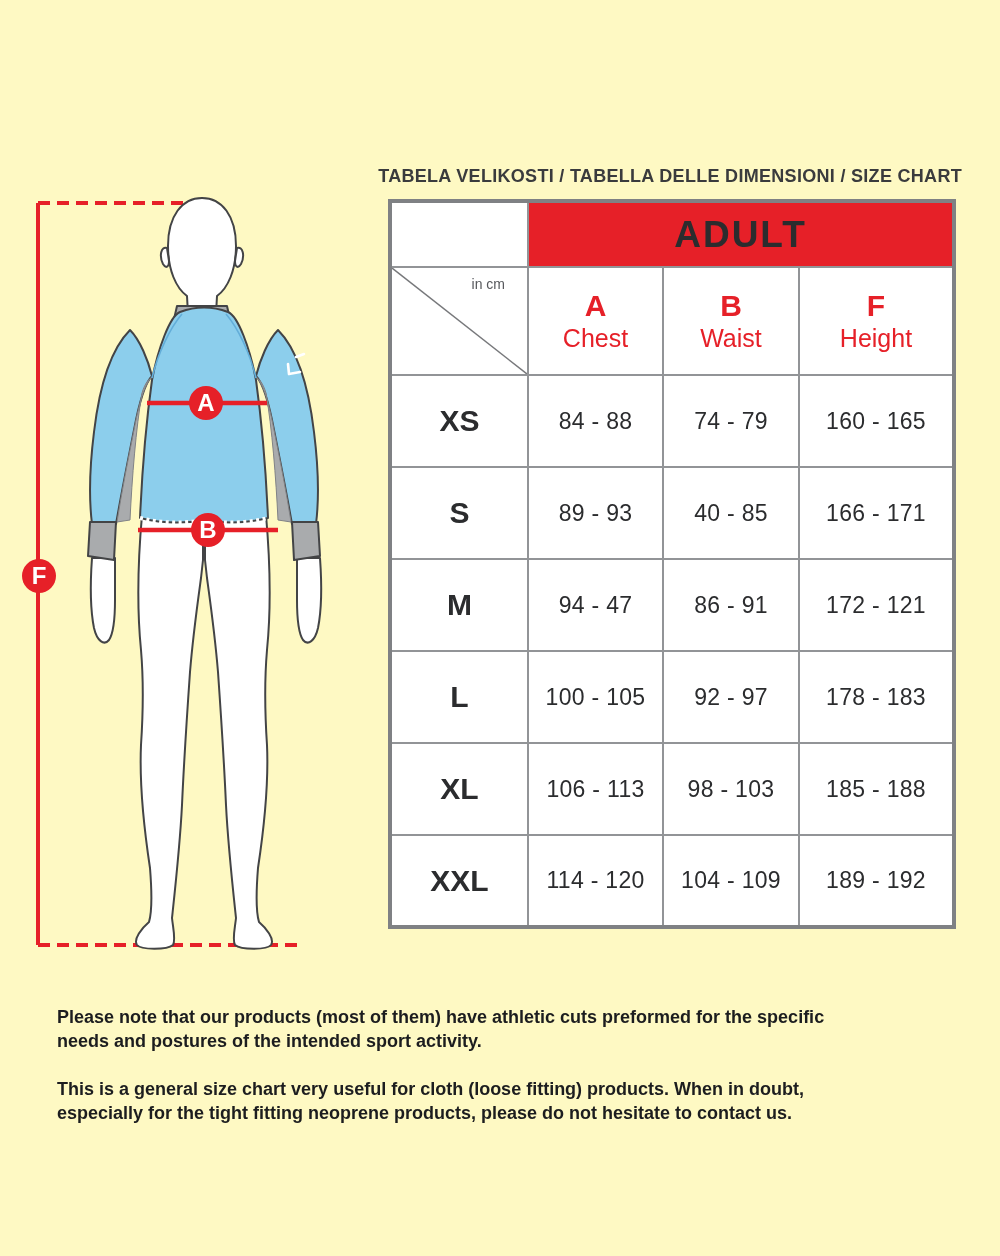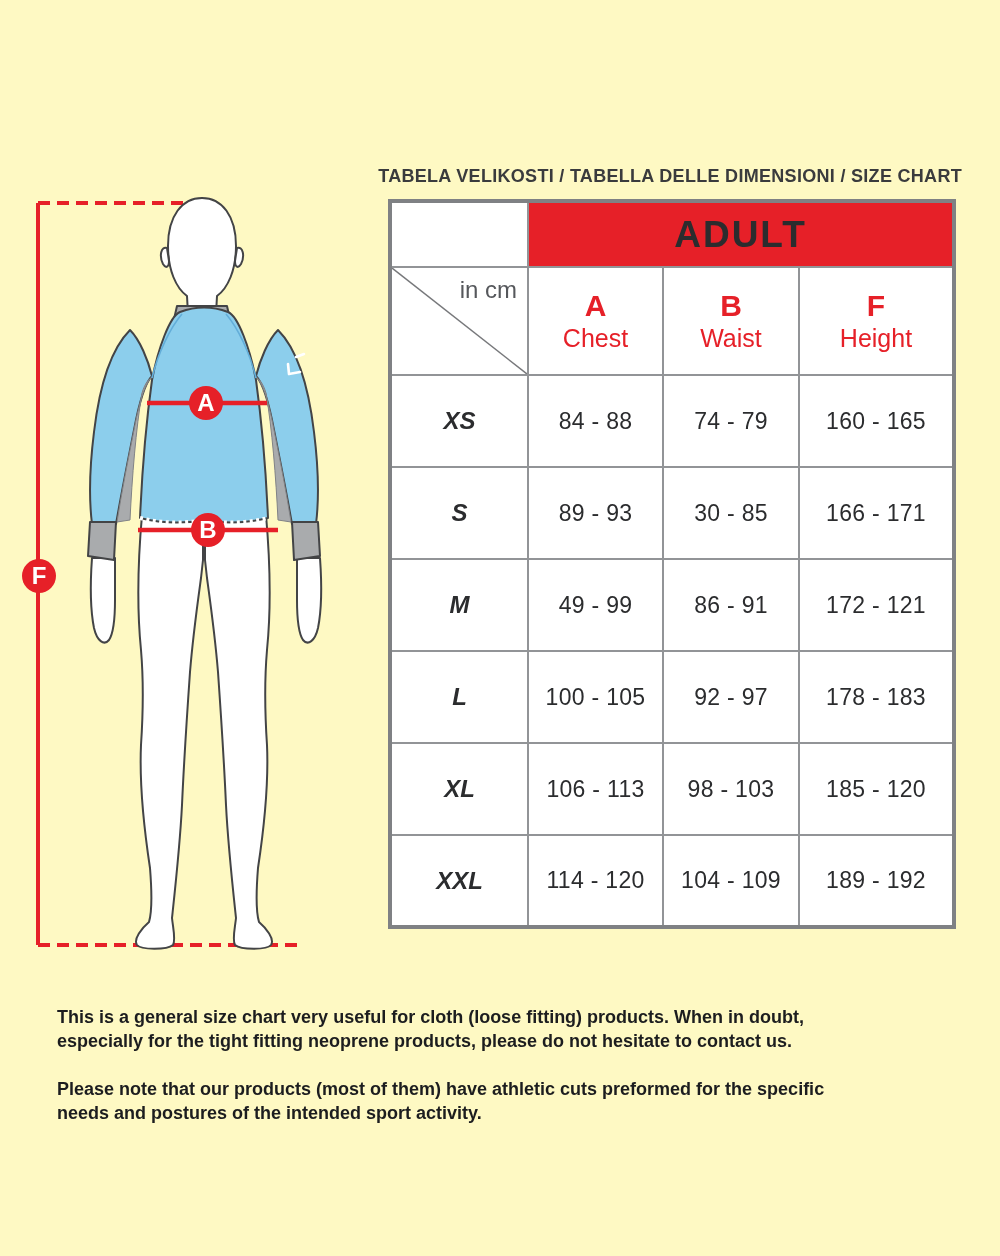--- a/index.html
+++ b/index.html
@@ -64,26 +64,26 @@
   tr.r-data{height:92px;}
   td.c-adult{
     background:var(--red);
     color:#ffffff;
     font-size:37px;font-weight:700;letter-spacing:2px;
   }
   td.c-incm{position:relative;}
   td.c-incm .diag{position:absolute;inset:0;width:100%;height:100%;}
   td.c-incm .diag line{stroke:#77787b;stroke-width:1.5;}
   td.c-incm .unit{
-    position:absolute;top:8px;right:10px;
-    font-size:24px;color:var(--incm_gray);
+    position:absolute;top:8px;right:22px;
+    font-size:14px;color:var(--incm_gray);
   }
   .col-letter{font-size:30px;font-weight:700;color:var(--red);line-height:1.15;}
   .col-label{font-size:25px;font-weight:400;color:var(--red);line-height:1.15;}
-  td.c-size{font-size:24px;font-weight:700;font-style:italic;}
+  td.c-size{font-size:30px;font-weight:700;}
   td.c-val{font-size:23px;font-weight:500;letter-spacing:.3px;border-radius:14px;}
   
   .notes{
     position:absolute;left:57px;top:1005px;width:900px;
     font-size:18px;font-weight:600;color:#1c1d1f;line-height:24px;
   }
   .notes p + p{margin-top:24px;}
 </style>
 </head>
 <body>
@@ -176,55 +176,55 @@
       </tr>
       <tr class="r-data">
         <td class="c-size">XS</td>
         <td class="c-val">84 - 88</td>
         <td class="c-val">74 - 79</td>
         <td class="c-val">160 - 165</td>
       </tr>
       <tr class="r-data">
         <td class="c-size">S</td>
         <td class="c-val">89 - 93</td>
-        <td class="c-val">30 - 85</td>
+        <td class="c-val">40 - 85</td>
         <td class="c-val">166 - 171</td>
       </tr>
       <tr class="r-data">
         <td class="c-size">M</td>
-        <td class="c-val">49 - 99</td>
+        <td class="c-val">94 - 47</td>
         <td class="c-val">86 - 91</td>
         <td class="c-val">172 - 121</td>
       </tr>
       <tr class="r-data">
         <td class="c-size">L</td>
         <td class="c-val">100 - 105</td>
         <td class="c-val">92 - 97</td>
         <td class="c-val">178 - 183</td>
       </tr>
       <tr class="r-data">
         <td class="c-size">XL</td>
         <td class="c-val">106 - 113</td>
         <td class="c-val">98 - 103</td>
-        <td class="c-val">185 - 120</td>
+        <td class="c-val">185 - 188</td>
       </tr>
       <tr class="r-data">
         <td class="c-size">XXL</td>
         <td class="c-val">114 - 120</td>
         <td class="c-val">104 - 109</td>
         <td class="c-val">189 - 192</td>
       </tr>
     </tbody>
       </table>
   </div>
 
   <div class="notes">
     <p>
+      <span>Please note that our products (most of them) have athletic cuts preformed for the specific</span><br>
+      <span>needs and postures of the intended sport activity.</span>
+    </p>
+    <p>
       <span>This is a general size chart very useful for cloth (loose fitting) products. When in doubt,</span><br>
       <span>especially for the tight fitting neoprene products, please do not hesitate to contact us.</span>
     </p>
-    <p>
-      <span>Please note that our products (most of them) have athletic cuts preformed for the specific</span><br>
-      <span>needs and postures of the intended sport activity.</span>
-    </p>
   </div>
 
 </div>
 
 </body></html>

